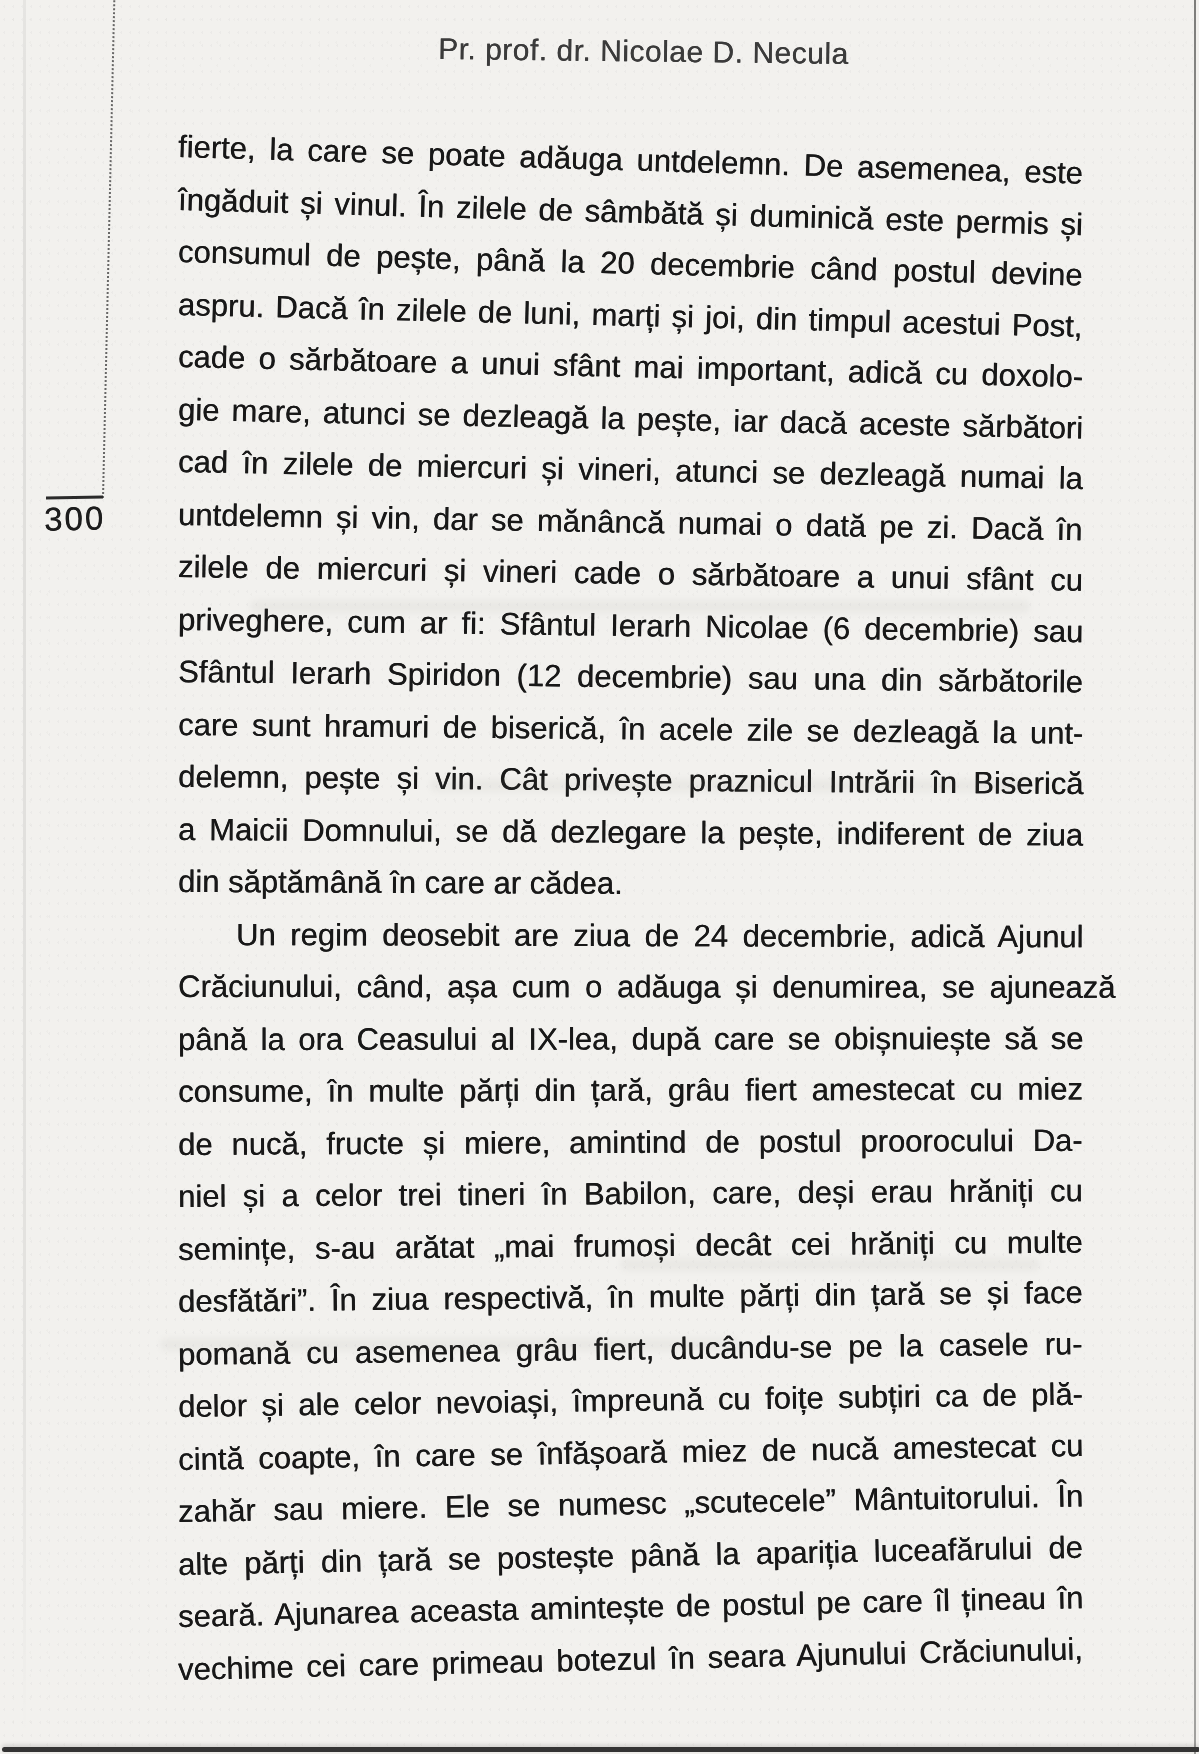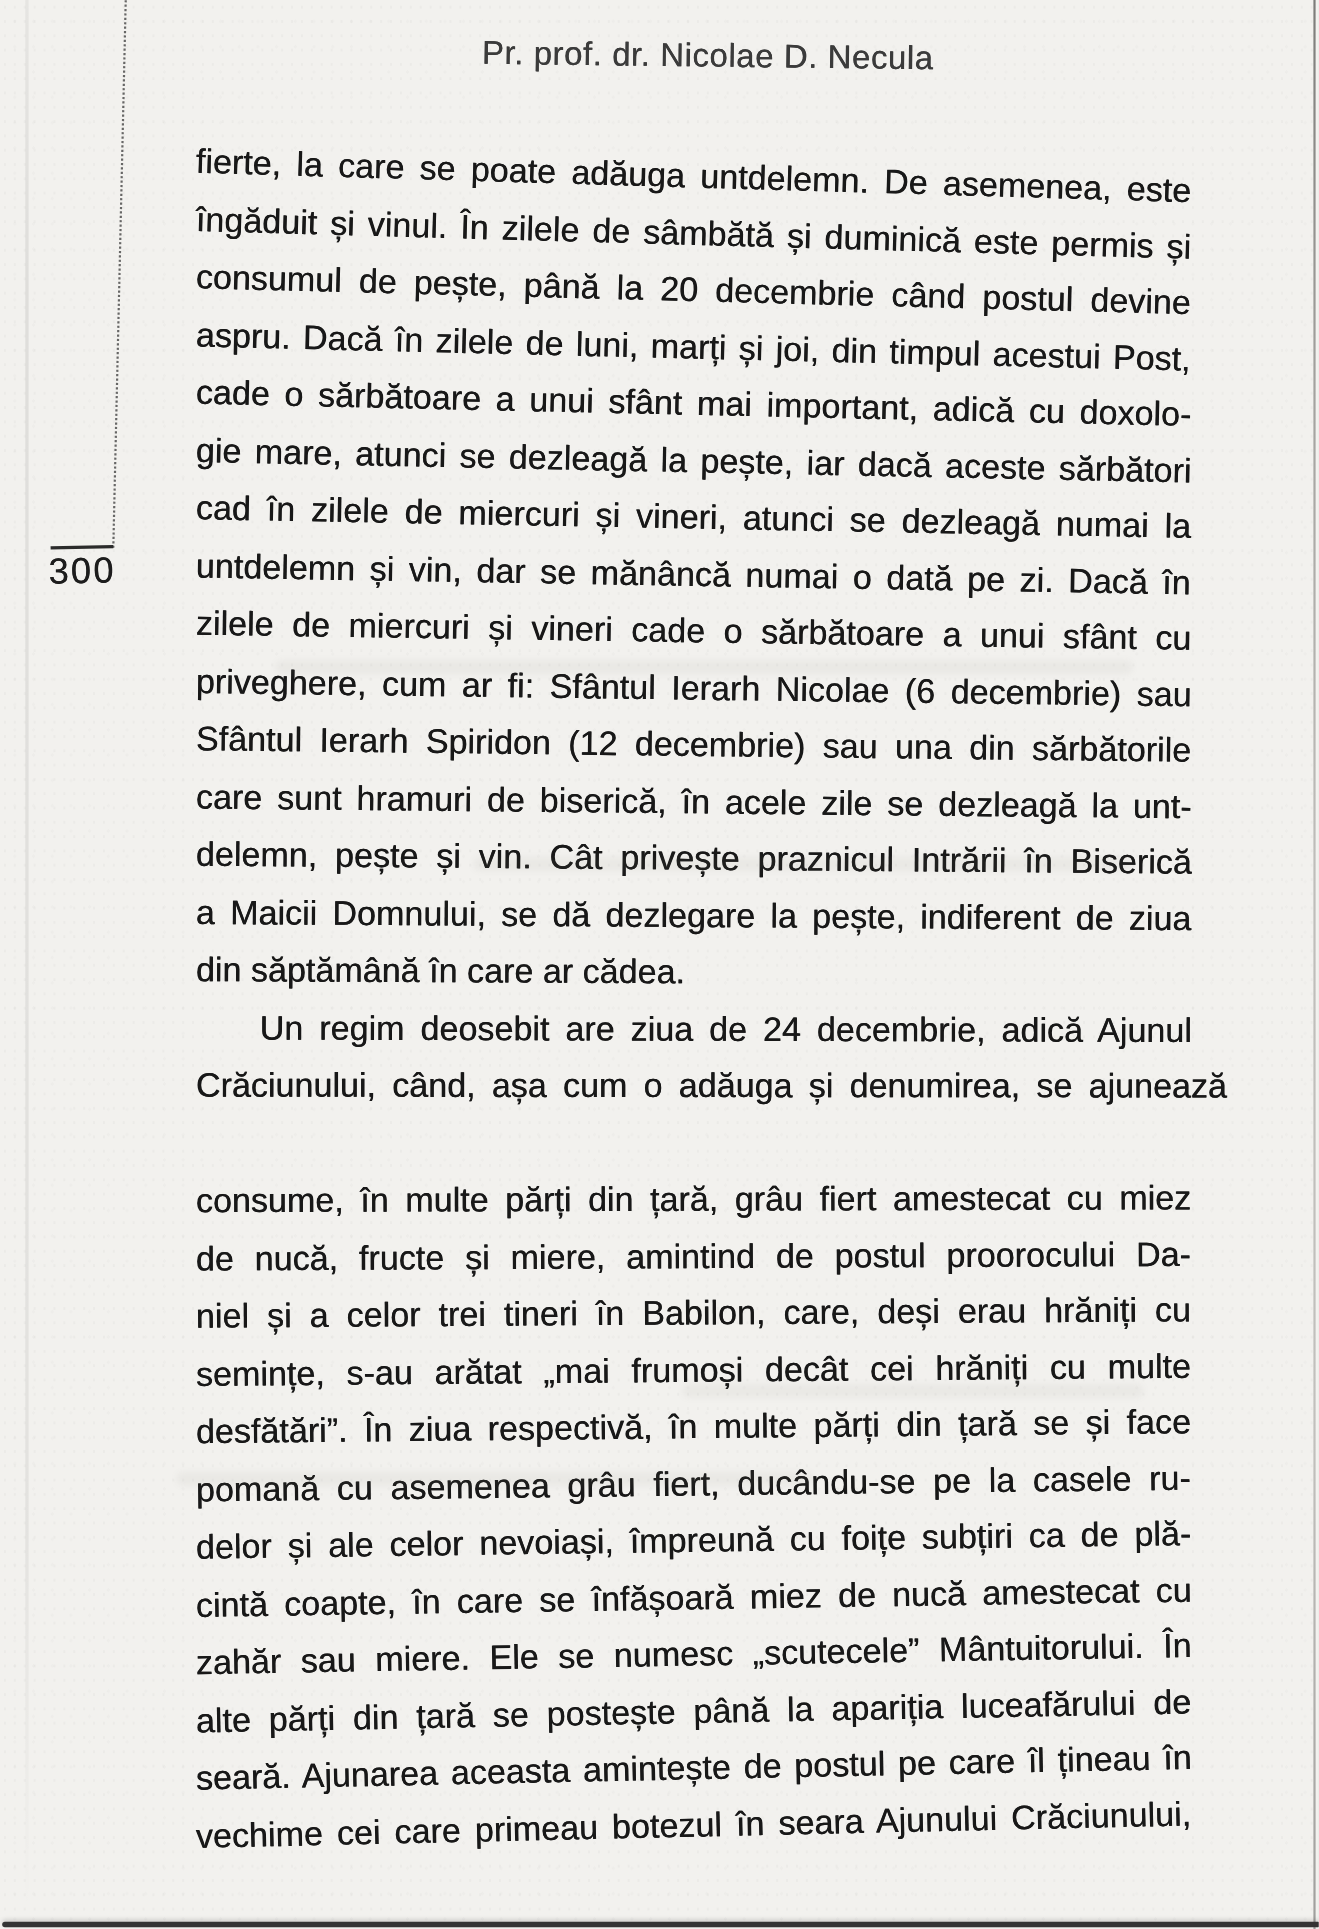--- a/index.html
+++ b/index.html
@@ -150,20 +150,21 @@
       <div class="line" style="top: 491.5px; transform: rotate(0.975862deg);"><span style="word-spacing: 4.58px;">untdelemn și vin, dar se mănâncă numai o dată pe zi. Dacă în</span></div>
       <div class="line" style="top: 544px; transform: rotate(0.872414deg);"><span style="word-spacing: 8.18px;">zilele de miercuri și vineri cade o sărbătoare a unui sfânt cu</span></div>
       <div class="line" style="top: 596.5px; transform: rotate(0.768966deg);"><span style="word-spacing: 5.44px;">priveghere, cum ar fi: Sfântul Ierarh Nicolae (6 decembrie) sau</span></div>
       <div class="line" style="top: 649px; transform: rotate(0.665517deg);"><span style="word-spacing: 7.13px;">Sfântul Ierarh Spiridon (12 decembrie) sau una din sărbătorile</span></div>
       <div class="line" style="top: 701.5px; transform: rotate(0.562069deg);"><span style="word-spacing: 4.91px;">care sunt hramuri de biserică, în acele zile se dezleagă la unt-</span></div>
       <div class="line" style="top: 754px; transform: rotate(0.458621deg);"><span style="word-spacing: 7.56px;">delemn, pește și vin. Cât privește praznicul Intrării în Biserică</span></div>
       <div class="line" style="top: 806.5px; transform: rotate(0.355172deg);"><span style="word-spacing: 5.2px;">a Maicii Domnului, se dă dezlegare la pește, indiferent de ziua</span></div>
       <div class="line" style="top: 859px; transform: rotate(0.251724deg);"><span>din săptămână în care ar cădea.</span></div>
       <div class="line indent" style="top: 911.5px; transform: rotate(0.148276deg);"><span style="word-spacing: 5.89px;">Un regim deosebit are ziua de 24 decembrie, adică Ajunul</span></div>
       <div class="line" style="top: 964px; transform: rotate(0.0448275deg);"><span style="word-spacing: 6.11px;">Crăciunului, când, așa cum o adăuga și denumirea, se ajunează</span></div>
+      <div class="line" style="top: 1016.5px; transform: rotate(-0.0586206deg);"><span style="word-spacing: 4.91px;">până la ora Ceasului al IX-lea, după care se obișnuiește să se</span></div>
       <div class="line" style="top: 1069px; transform: rotate(-0.162069deg);"><span style="word-spacing: 6.4px;">consume, în multe părți din țară, grâu fiert amestecat cu miez</span></div>
       <div class="line" style="top: 1121.5px; transform: rotate(-0.265517deg);"><span style="word-spacing: 10.33px;">de nucă, fructe și miere, amintind de postul proorocului Da-</span></div>
       <div class="line" style="top: 1174px; transform: rotate(-0.368966deg);"><span style="word-spacing: 7.75px;">niel și a celor trei tineri în Babilon, care, deși erau hrăniți cu</span></div>
       <div class="line" style="top: 1226.5px; transform: rotate(-0.472414deg);"><span style="word-spacing: 11.11px;">semințe, s-au arătat „mai frumoși decât cei hrăniți cu multe</span></div>
       <div class="line" style="top: 1279px; transform: rotate(-0.575862deg);"><span style="word-spacing: 6.27px;">desfătări”. În ziua respectivă, în multe părți din țară se și face</span></div>
       <div class="line" style="top: 1331.5px; transform: rotate(-0.67931deg);"><span style="word-spacing: 7.44px;">pomană cu asemenea grâu fiert, ducându-se pe la casele ru-</span></div>
       <div class="line" style="top: 1384px; transform: rotate(-0.782759deg);"><span style="word-spacing: 5.82px;">delor și ale celor nevoiași, împreună cu foițe subțiri ca de plă-</span></div>
       <div class="line" style="top: 1436.5px; transform: rotate(-0.886207deg);"><span style="word-spacing: 6.1px;">cintă coapte, în care se înfășoară miez de nucă amestecat cu</span></div>
       <div class="line" style="top: 1489px; transform: rotate(-0.989655deg);"><span style="word-spacing: 9.13px;">zahăr sau miere. Ele se numesc „scutecele” Mântuitorului. În</span></div>
       <div class="line" style="top: 1541.5px; transform: rotate(-1.0931deg);"><span style="word-spacing: 7.6px;">alte părți din țară se postește până la apariția luceafărului de</span></div>

